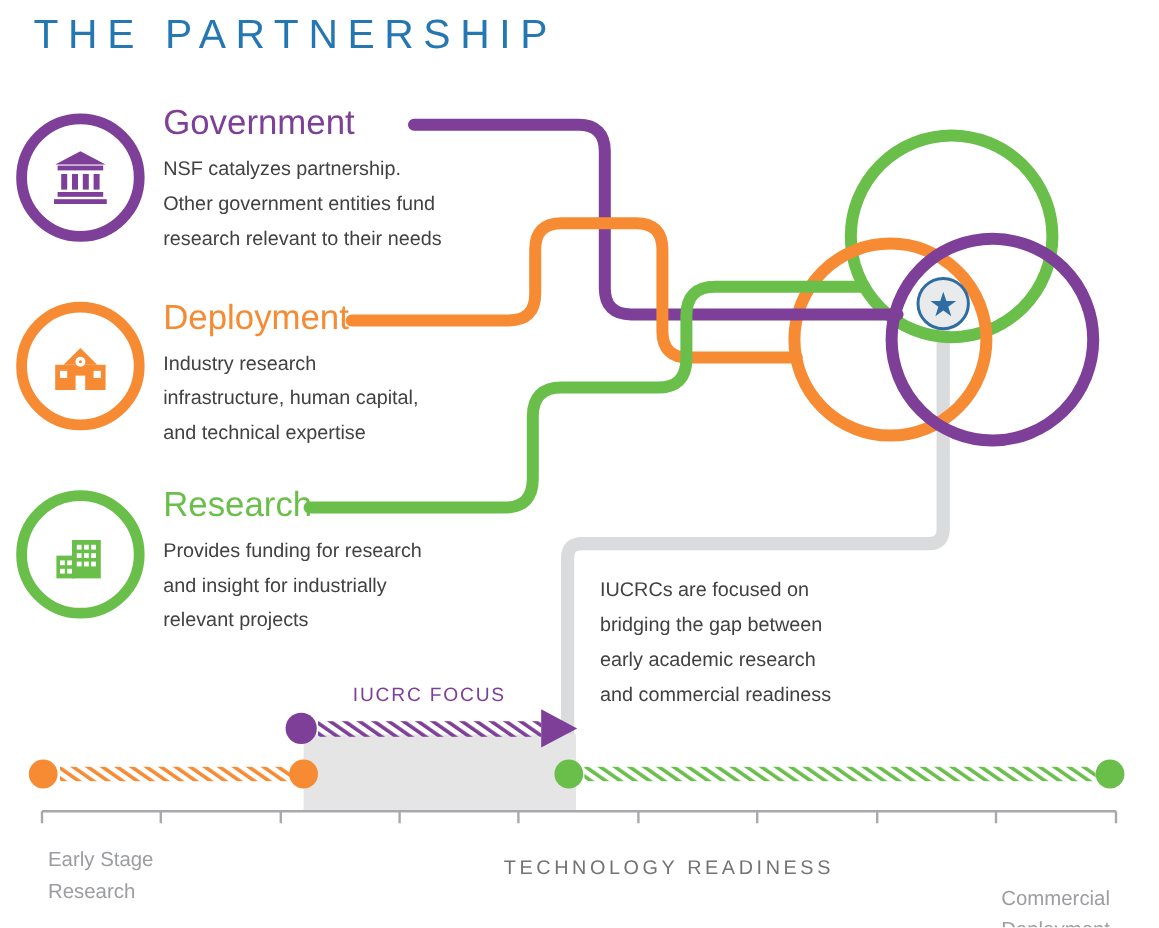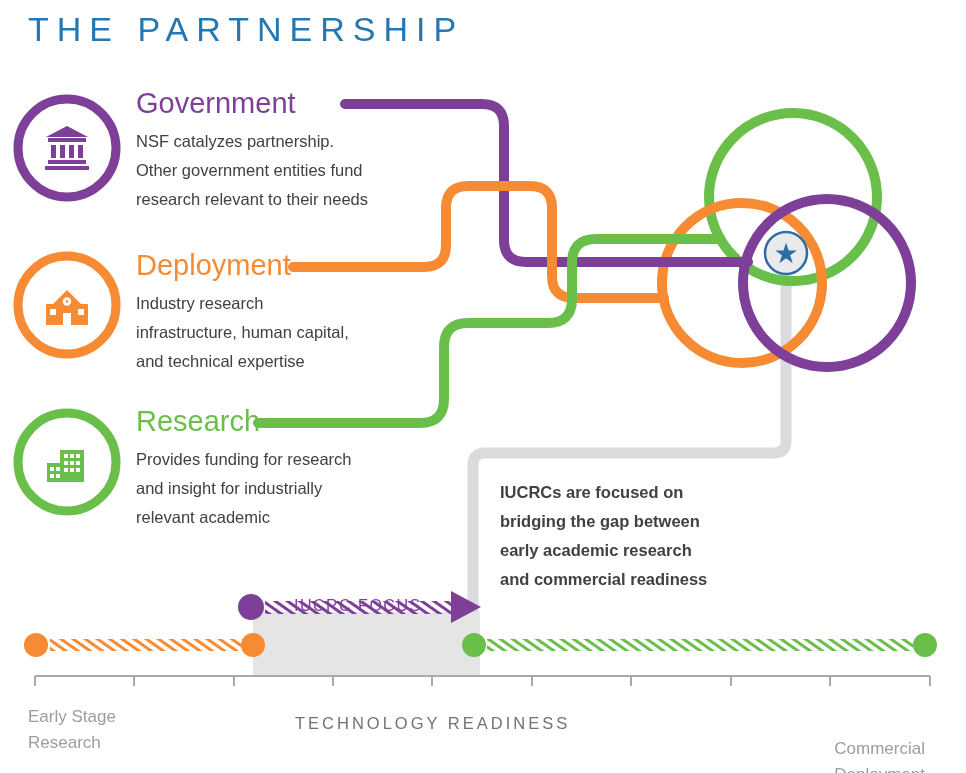--- a/index.html
+++ b/index.html
@@ -38,41 +38,40 @@
   .entity.uni h2 { color: #f68b33; }
   .entity.ind { left: 136px; top: 405px; }
   .entity.ind h2 { color: #6abf4b; }
 
   .callout {
     left: 500px; top: 478px;
     font-size: 16.5px;
     line-height: 29px;
     color: #414042;
     white-space: pre-line;
-    font-weight: bold;
   }
 
   .focus-label {
-    left: 294px; top: 597px;
+    left: 294px; top: 571px;
     font-size: 16px;
     letter-spacing: 1.5px;
     color: #7d3f98;
   }
 
   .axis-label-left {
-    left: 28px; top: 704px;
+    left: 40px; top: 704px;
     font-size: 17px;
     line-height: 26px;
     color: #9b9da0;
     white-space: pre-line;
   }
   .axis-label-center {
     left: 295px; top: 714px;
     width: 400px;
-    text-align: left;
+    text-align: right;
     font-size: 16.5px;
     letter-spacing: 3px;
     color: #717375;
   }
   .axis-label-right {
     right: 41px; top: 704px;
     text-align: right;
     font-size: 17px;
     line-height: 26px;
     color: #9b9da0;
@@ -187,21 +186,21 @@
     <h2>Deployment</h2>
     <p>Industry research
 infrastructure, human capital,
 and technical expertise</p>
   </section>
 
   <section class="entity ind">
     <h2>Research</h2>
     <p>Provides funding for research
 and insight for industrially
-relevant academic</p>
+relevant projects</p>
   </section>
 
   <p class="abs callout">IUCRCs are focused on
 bridging the gap between
 early academic research
 and commercial readiness</p>
 
   <div class="abs focus-label">IUCRC FOCUS</div>
 
   <div class="abs axis-label-left">Early Stage

